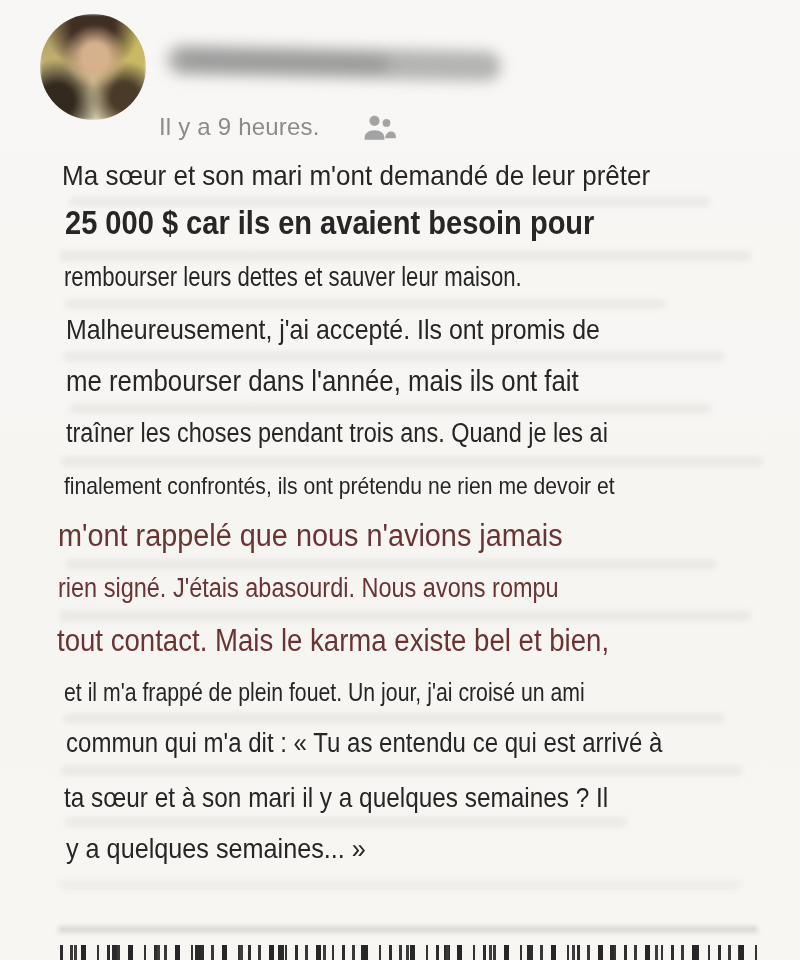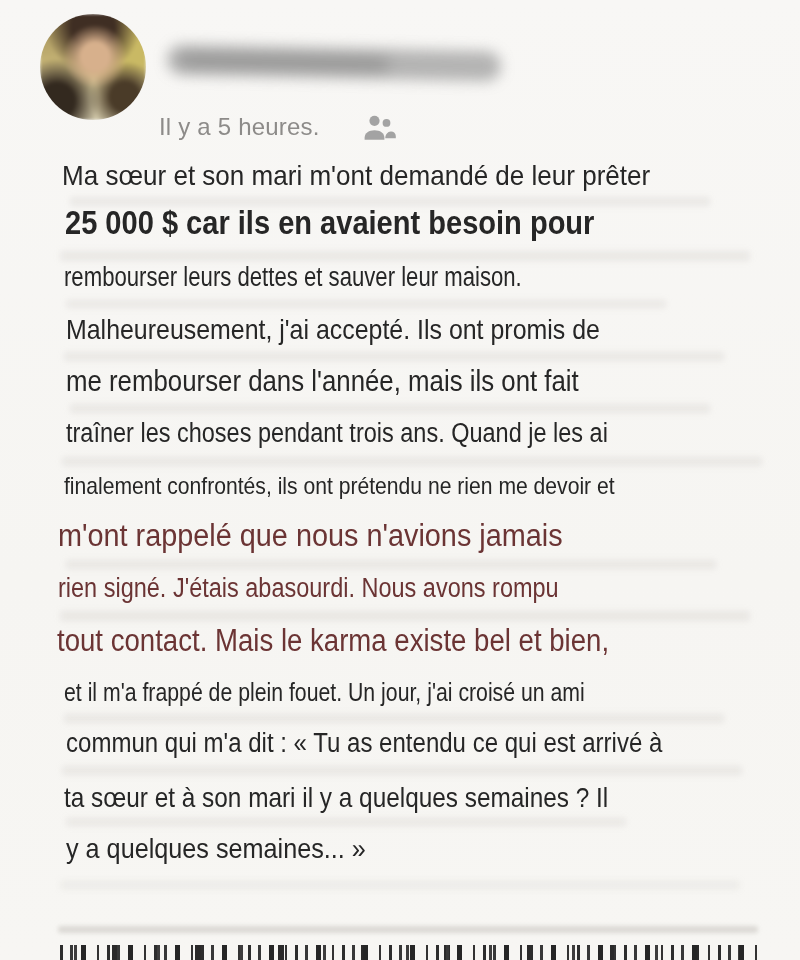--- a/index.html
+++ b/index.html
@@ -86,21 +86,21 @@
 </style>
 </head>
 <body>
 
 <div id="page">
 
   <div id="avatar">
     <div class="photo"></div>
   </div>
   <div id="username-blur"></div>
-  <div id="timestamp">Il y a 5 heures.</div>
+  <div id="timestamp">Il y a 9 heures.</div>
   <svg id="audience-icon" viewBox="0 0 24 20">
     <g fill="#8f8f8f">
       <circle cx="9" cy="5.2" r="3.4"></circle>
       <circle cx="17" cy="6.6" r="2.6"></circle>
       <path d="M2.4 16.6c0-3.3 3-5.1 6.6-5.1s6.6 1.8 6.6 5.1v1.2H2.4z"></path>
       <path d="M16.2 16.4c.2-2.3 1.6-3.9 3.6-4.1 1.7-.2 3.4.9 3.4 3.1v1.4h-7z"></path>
     </g>
   </svg>
 
   <div class="ln ln1">Ma sœur et son mari m'ont demandé de leur prêter</div>

